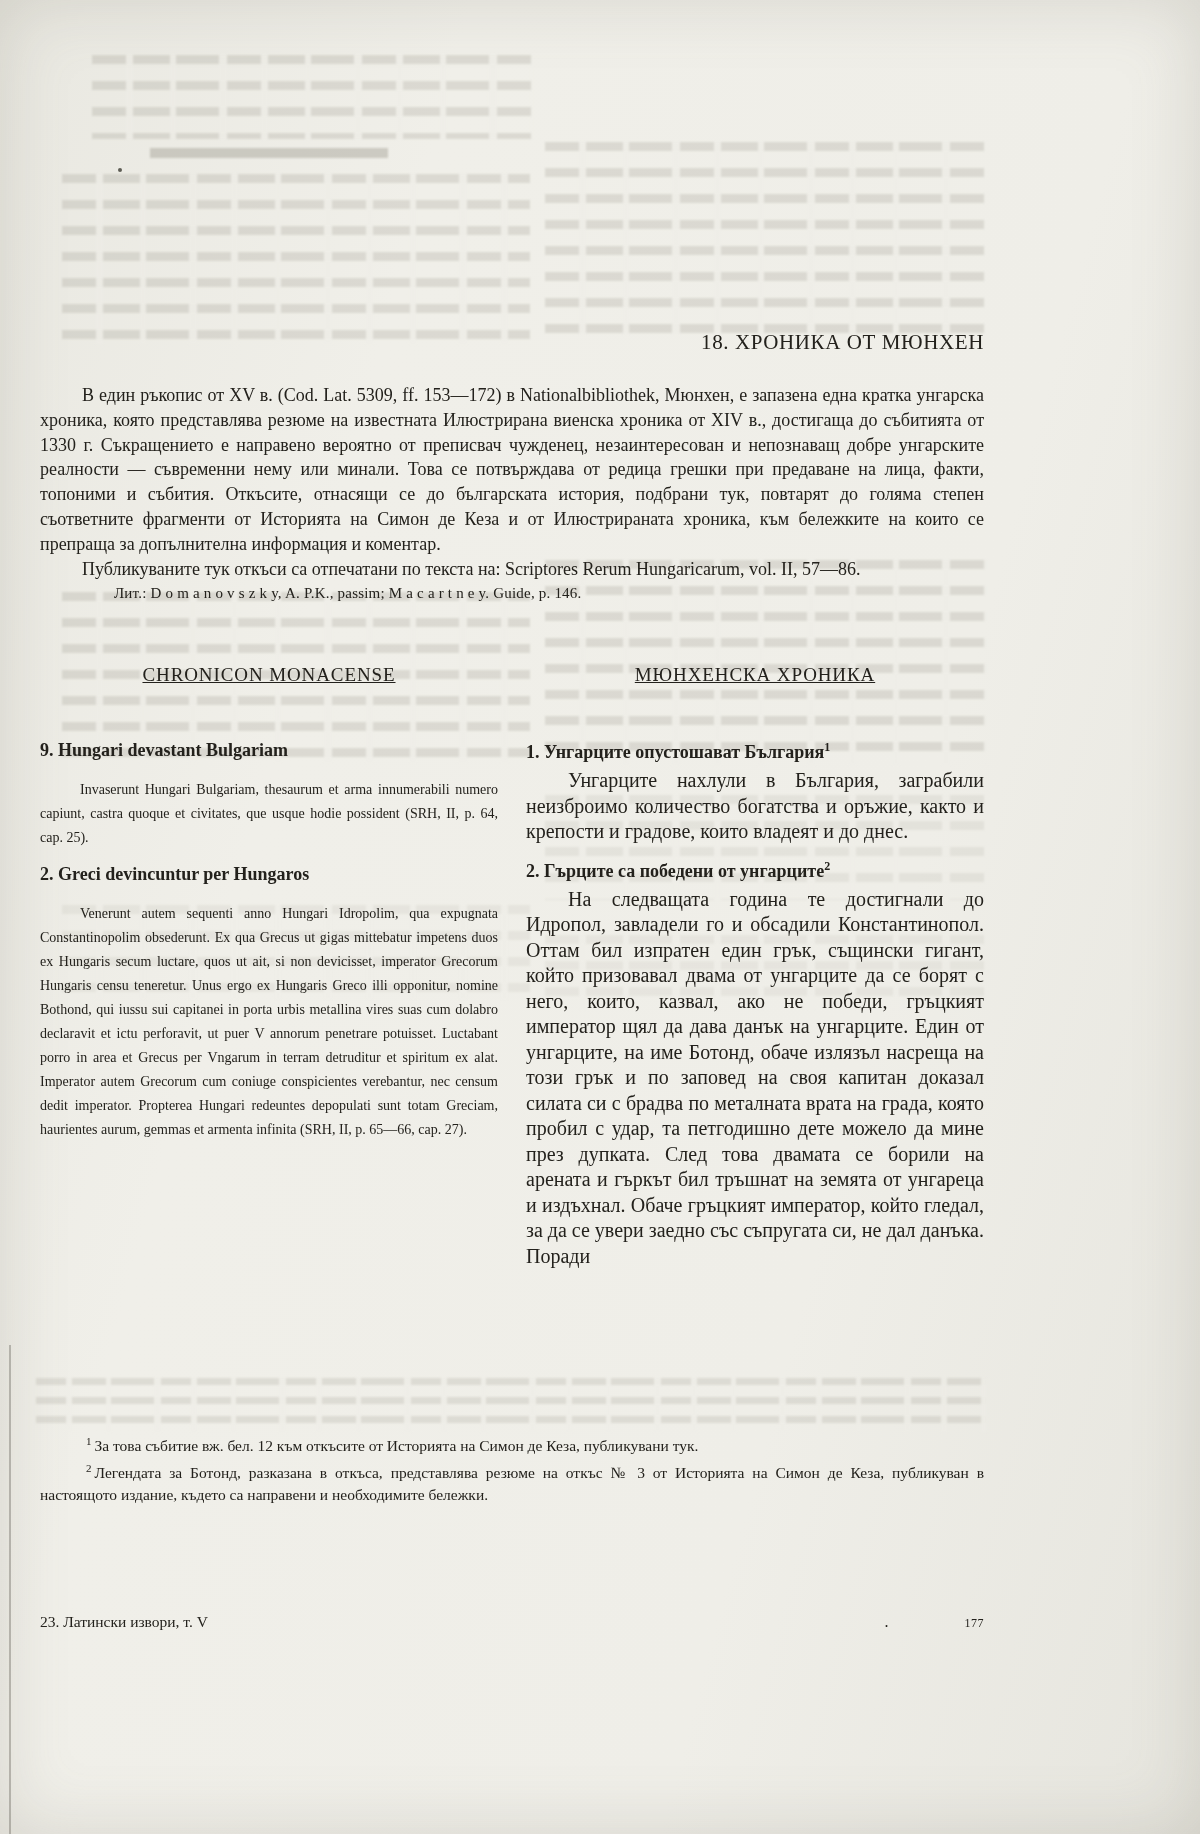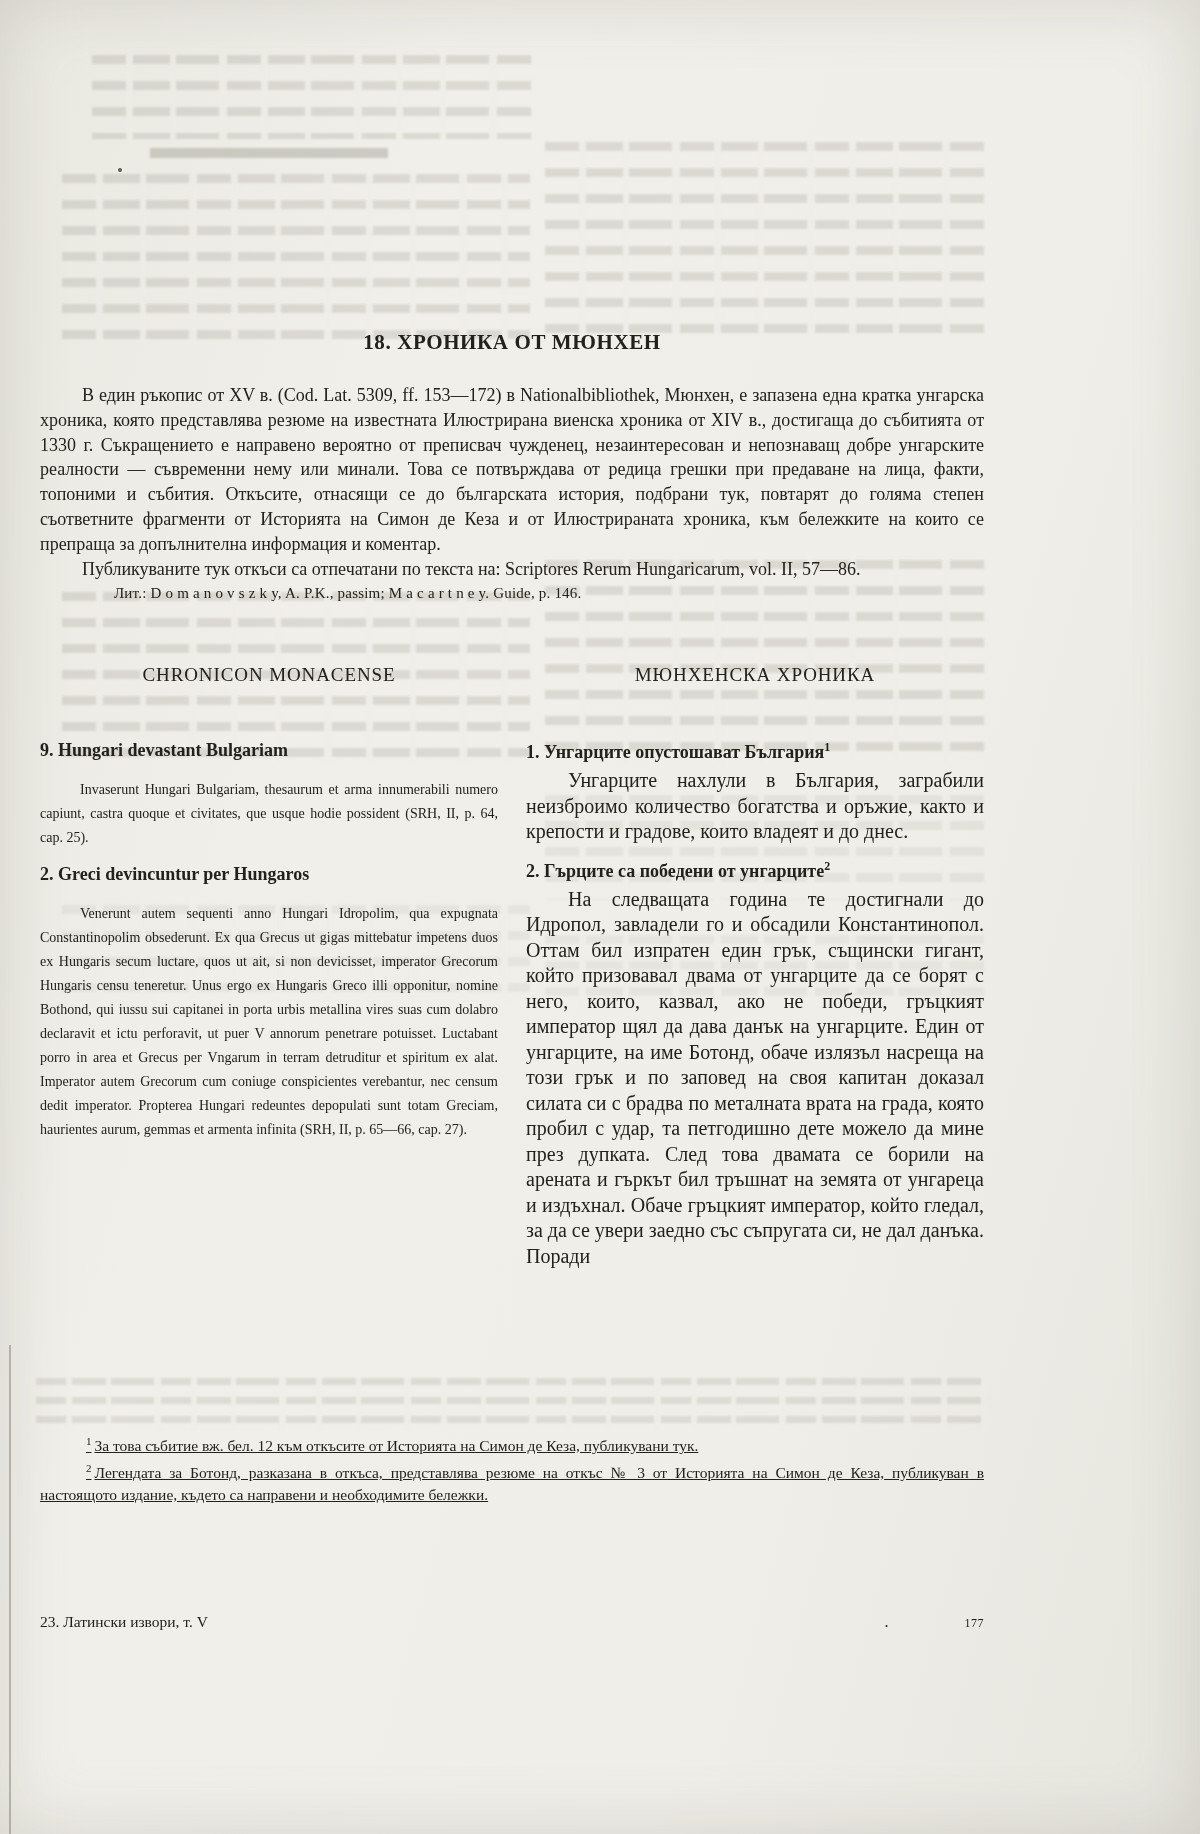--- a/index.html
+++ b/index.html
@@ -11,23 +11,23 @@
     overflow: hidden;
     background: linear-gradient(105deg, #e9e8e1 0%, #f0efe9 28%, #efeee8 68%, #e6e5de 100%);
     box-shadow: inset 0 0 70px rgba(115,110,95,.20);
     font-family: "Liberation Serif", "DejaVu Serif", serif;
     color: #23211c;
   }
   .content { position: absolute; left: 40px; top: 0; width: 944px; }
 
   .chapter-title {
     margin: 330px 0 12px 0;
-    text-align: center;
+    text-align: right;
     font-size: 21px;
-    font-weight: 700;
+    font-weight: 400;
     letter-spacing: .6px;
   }
   .intro, .source-note {
     margin: 0;
     font-size: 18px;
     line-height: 24.8px;
     text-align: justify;
     text-indent: 42px;
   }
   .intro { margin-top: 28px; }
@@ -38,20 +38,21 @@
   }
 
   .columns { display: flex; gap: 28px; margin-top: 62px; }
   .col { flex: 1; min-width: 0; }
   .col-heading {
     margin: 0;
     text-align: center;
     font-size: 19px;
     font-weight: 400;
     letter-spacing: .9px;
+    text-decoration: underline;
   }
   .section-heading {
     font-size: 18px;
     font-weight: 700;
     margin: 14px 0 0 0;
   }
   .section-heading.first { margin-top: 54px; }
   .section-heading sup { font-size: 12px; font-weight: 700; }
   .col-left .body {
     margin: 17px 0 0 0;
@@ -70,21 +71,21 @@
 
   .footnotes {
     position: absolute;
     left: 40px;
     top: 1430px;
     width: 944px;
     font-size: 15.5px;
     line-height: 22px;
     text-align: justify;
   }
-  .footnote { margin: 0; text-indent: 46px; text-decoration: underline; }
+  .footnote { margin: 0; text-indent: 46px; }
   .footnote sup { font-size: 11px; margin-right: 3px; }
 
   .page-footer {
     position: absolute;
     left: 40px;
     top: 1572px;
     width: 944px;
     display: flex;
     align-items: baseline;
     margin-top: 41px;

